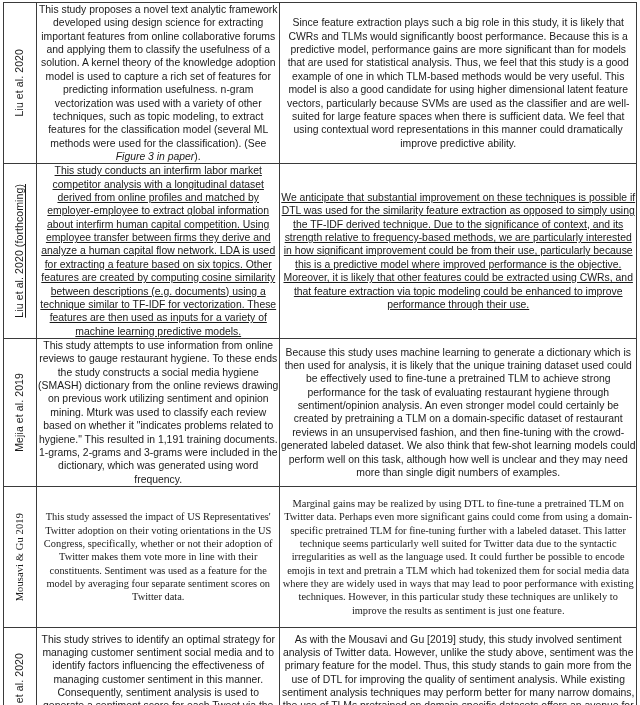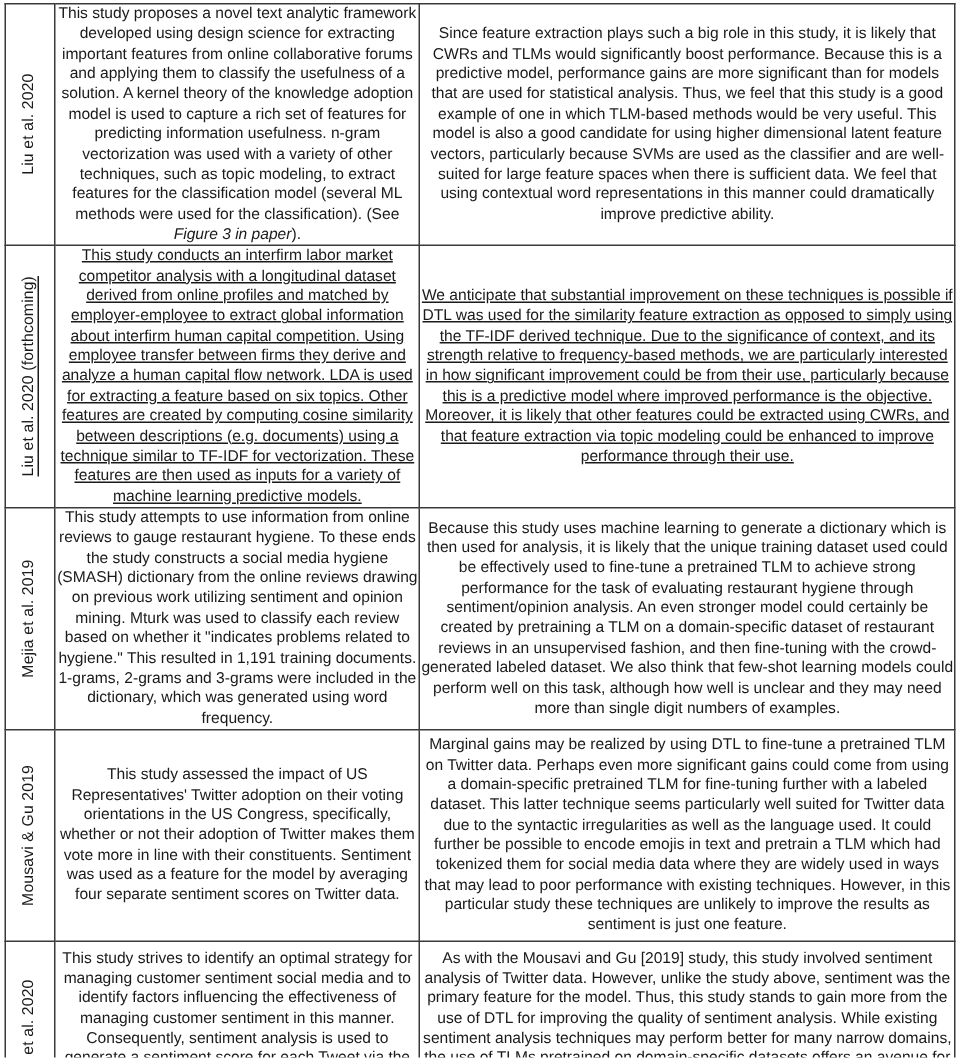--- a/index.html
+++ b/index.html
@@ -63,21 +63,21 @@
     color: #1a1a1a;
     hyphens: none;
   }
   .cell-text i {
     font-style: italic;
   }
   
   tr.r1 td { height: 137px; margin-left: 24px; }
   tr.r2 td { height: 133px; text-decoration: underline; }
   tr.r3 td { height: 142px; }
-  tr.r4 td { height: 140px; }
+  tr.r4 td { height: 140px; font-family: Liberation Serif, serif; }
   tr.r5 td { height: 143px; }
 </style>
 </head>
 <body>
 
 <div class="table-wrap">
   <table class="lit-table">
     <tbody>
 
       <tr class="r1">

